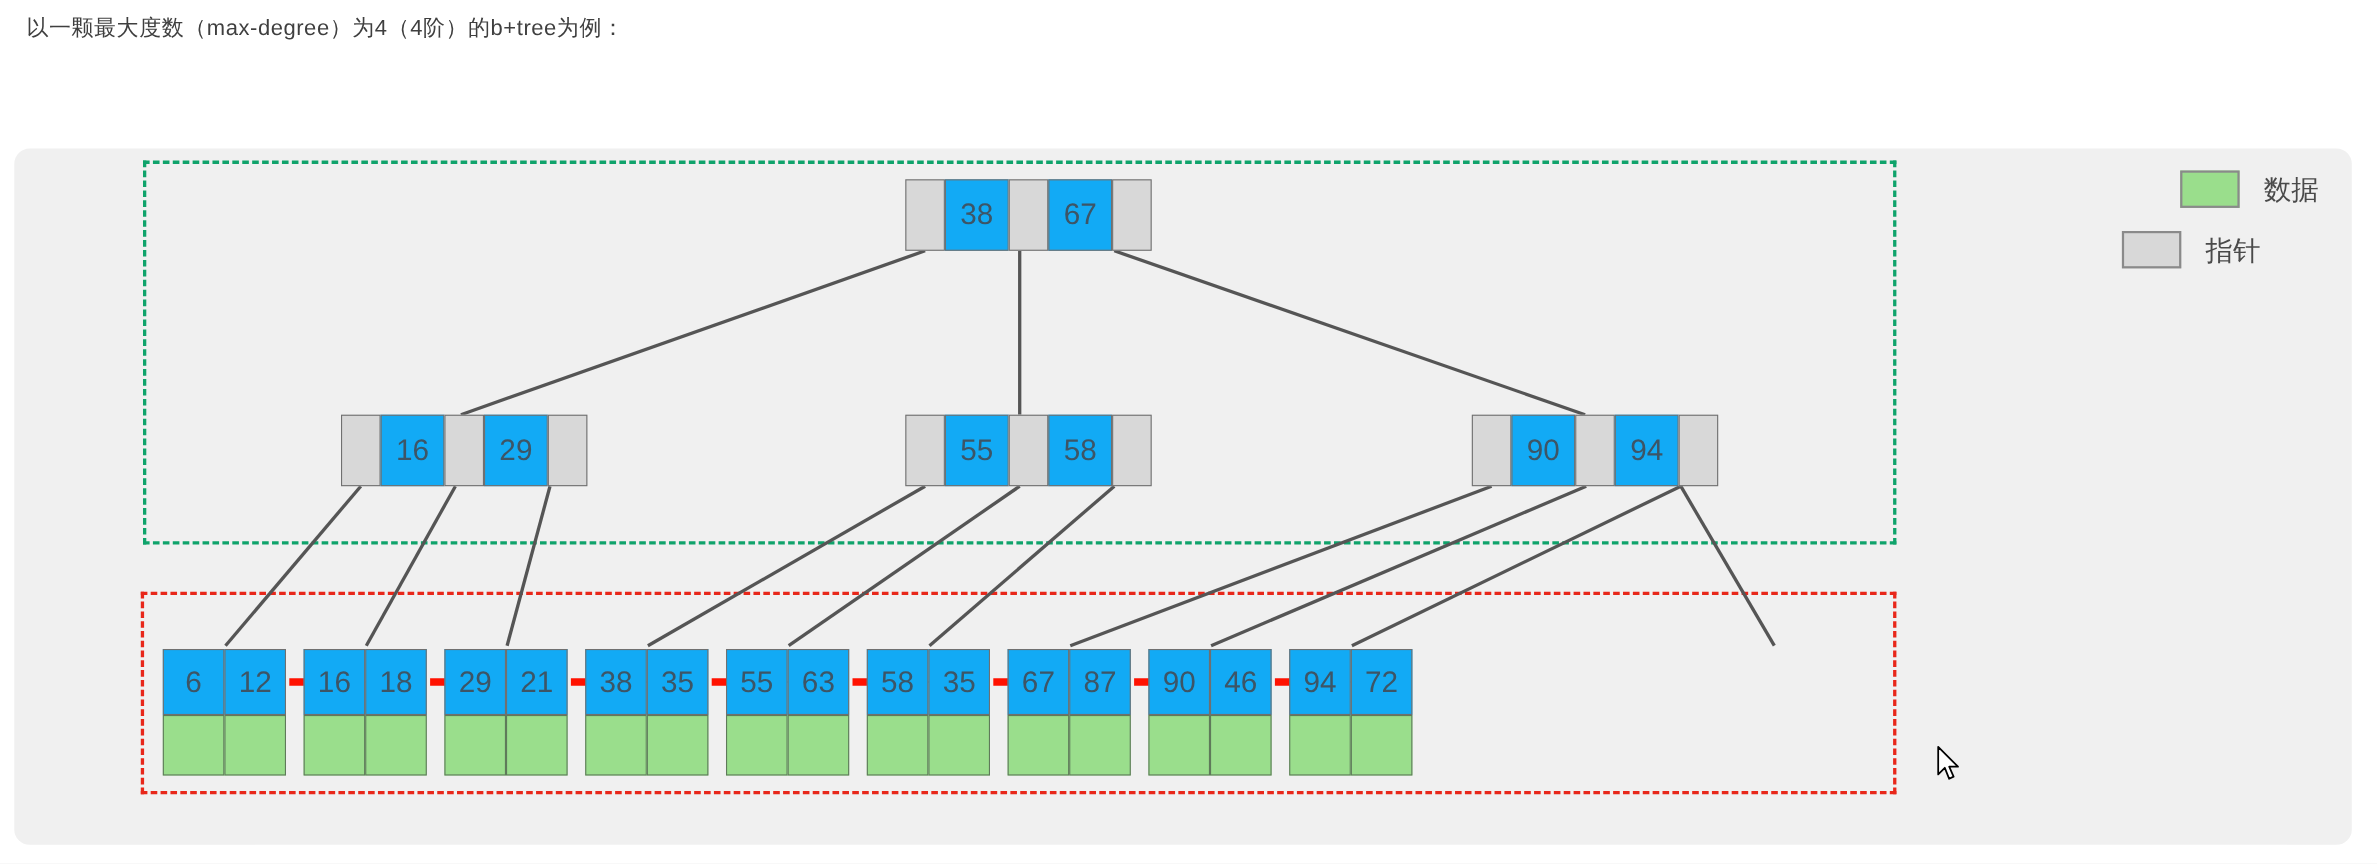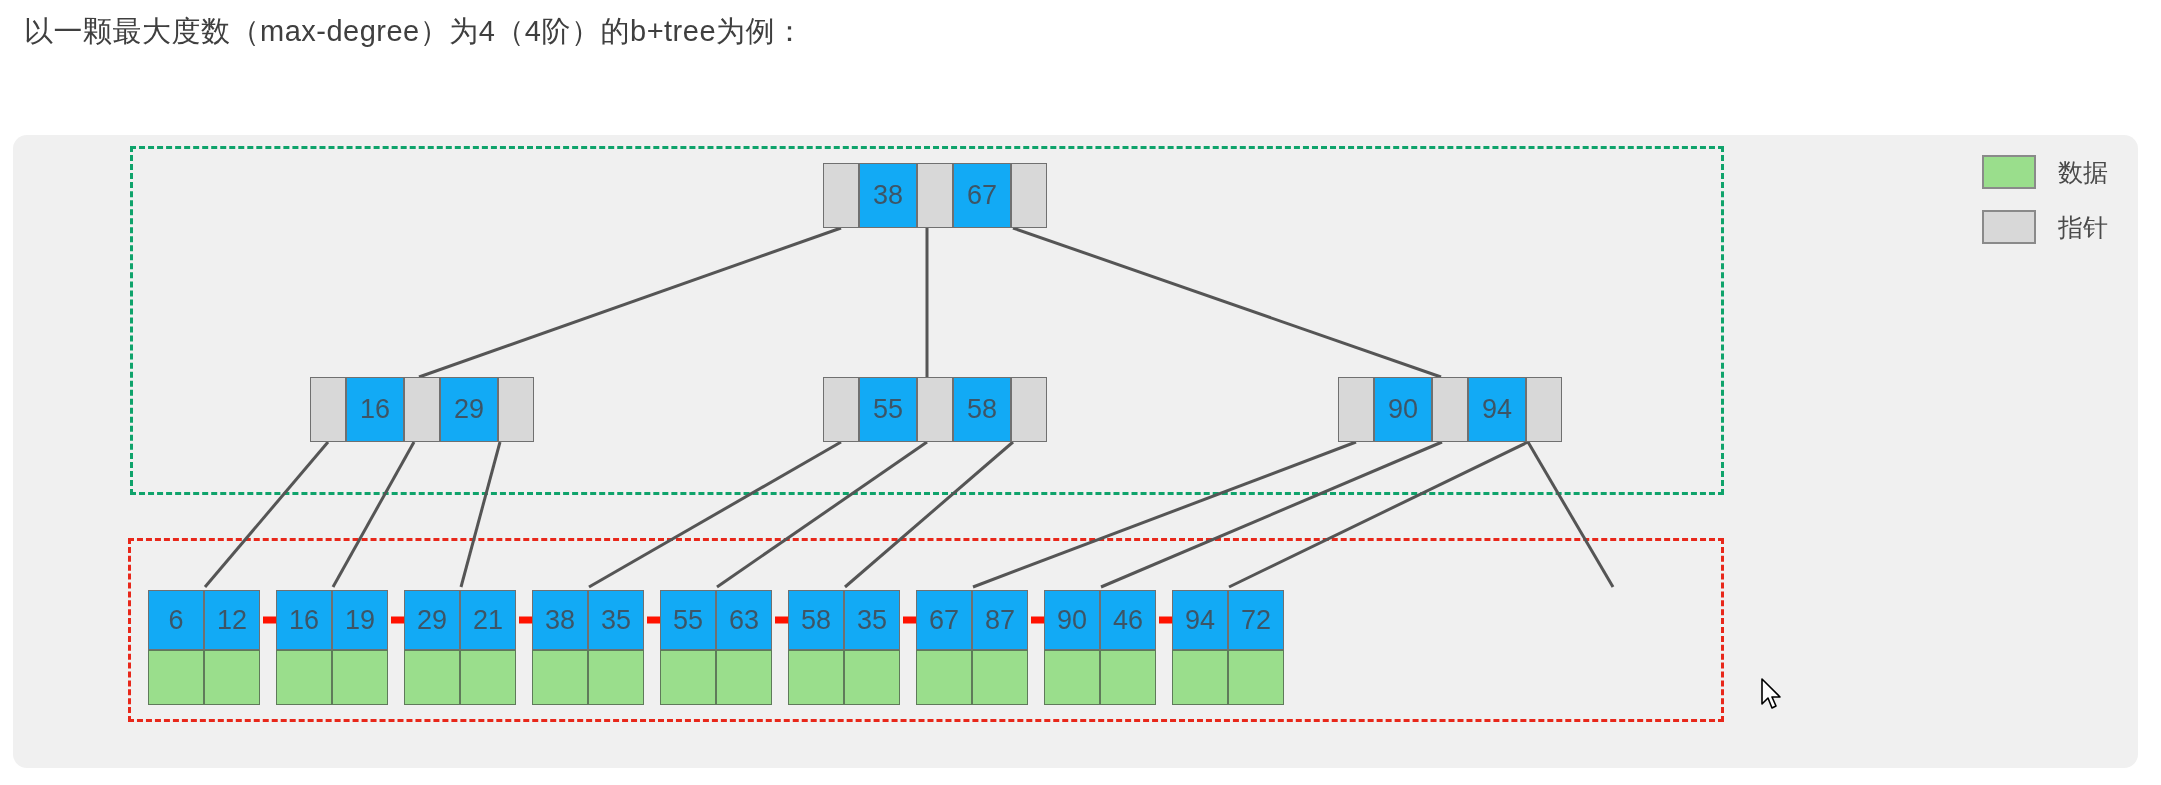--- a/index.html
+++ b/index.html
@@ -3,21 +3,21 @@
 <meta charset="utf-8">
 <style>
   html,body{margin:0;padding:0;}
   body{
     width:2161px;height:785px;background:#ffffff;
     font-family:"Liberation Sans","DejaVu Sans",sans-serif;
     overflow:hidden;position:relative;
   }
   #title{
     position:absolute;left:24px;top:12px;
-    font-size:29px;color:#3f3f3f;letter-spacing:.5px;
+    font-size:20px;color:#3f3f3f;letter-spacing:.5px;
     white-space:nowrap;
   }
   #panel{
     position:absolute;left:13px;top:135px;width:2125px;height:633px;
     background:#f0f0f0;border-radius:14px;
   }
   #diagram{position:absolute;left:0;top:0;width:2125px;height:633px;}
   .dashbox{position:absolute;box-sizing:border-box;}
   #box-internal{
     left:117px;top:11px;width:1594px;height:349px;
@@ -137,21 +137,21 @@
         <div class="cell key">12</div>
       </div>
       <div class="drow">
         <div class="data"></div>
         <div class="data"></div>
       </div>
     </div>
     <div class="node leaf" style="left:263px;top:455px;">
       <div class="krow">
         <div class="cell key">16</div>
-        <div class="cell key">19</div>
+        <div class="cell key">18</div>
       </div>
       <div class="drow">
         <div class="data"></div>
         <div class="data"></div>
       </div>
     </div>
     <div class="node leaf" style="left:391px;top:455px;">
       <div class="krow">
         <div class="cell key">29</div>
         <div class="cell key">21</div>
@@ -219,21 +219,21 @@
       <div class="drow">
         <div class="data"></div>
         <div class="data"></div>
       </div>
     </div>
 
     <div class="legend" style="left:1969px;top:20px;">
       <div class="sw green"></div>
       <div class="lb">数据</div>
     </div>
-    <div class="legend" style="left:1969px;top:75px;">
+    <div class="legend" style="left:1916px;top:75px;">
       <div class="sw gray"></div>
       <div class="lb">指针</div>
     </div>
 
   </div>
 </div>
 
 <svg id="cursor" width="26" height="34" viewBox="0 0 26 34">
   <path d="M2,1 L2,26 L8,20 L12,30 L16,28 L12,19 L20,19 Z" fill="#ffffff" stroke="#000000" stroke-width="1.6" stroke-linejoin="round"></path>
 </svg>

